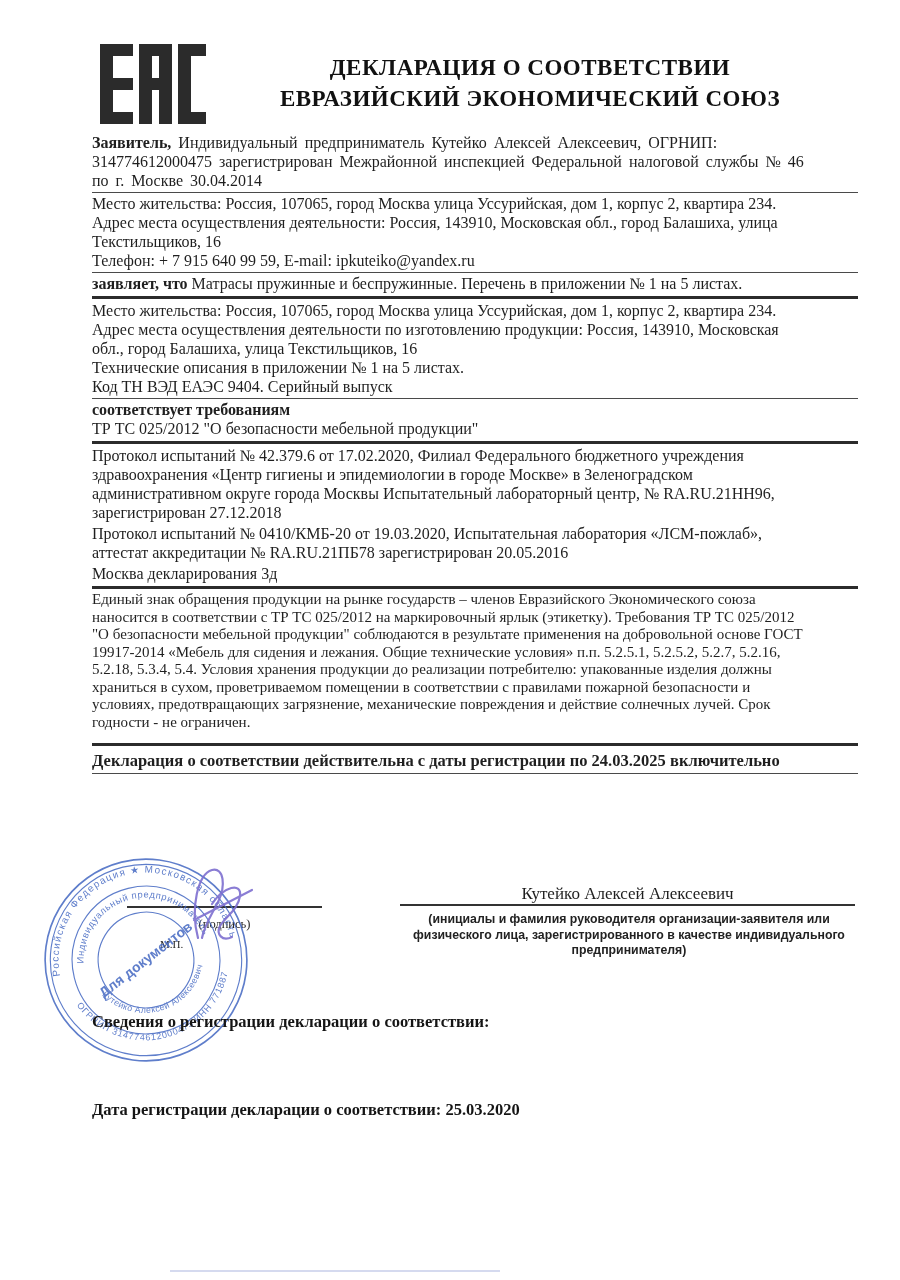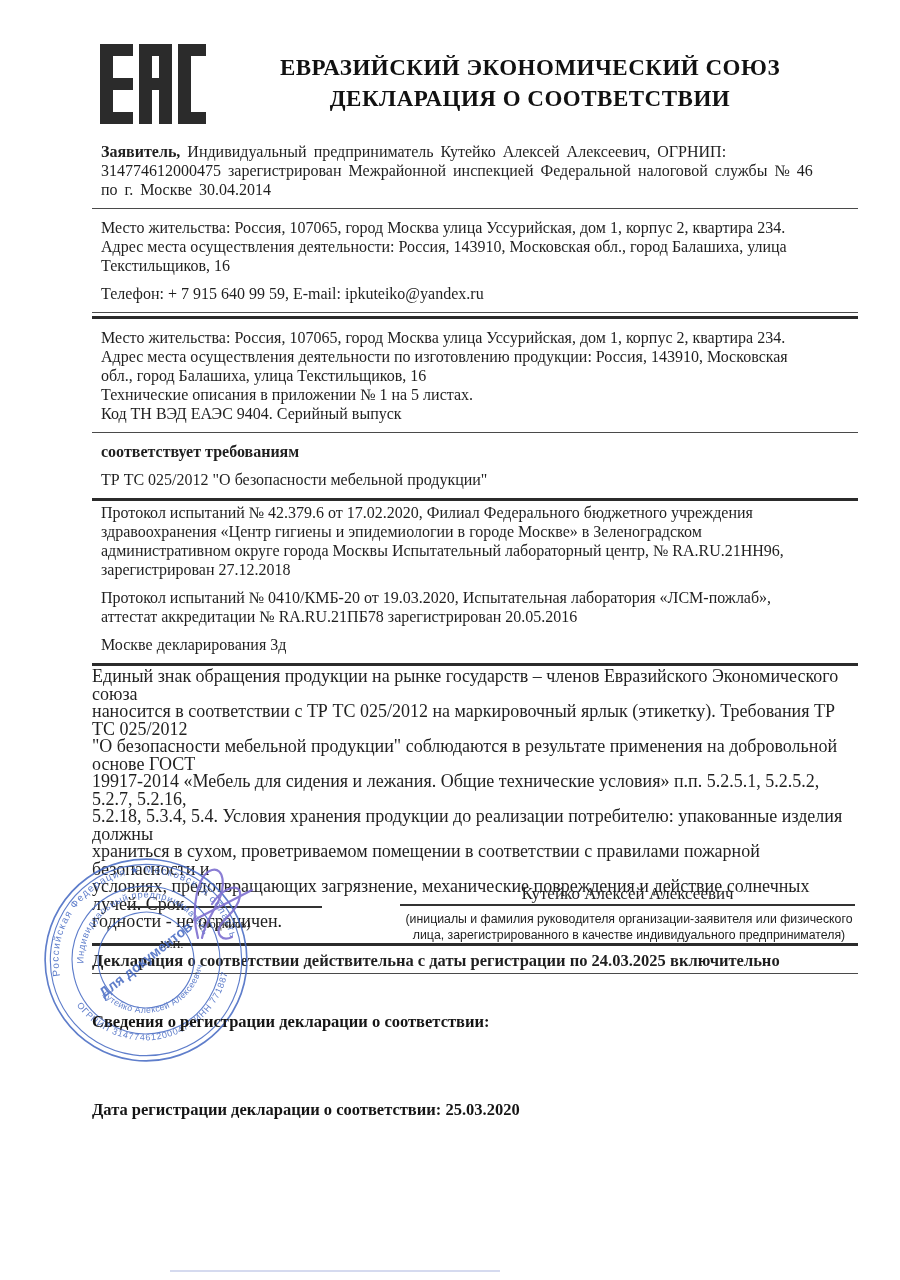--- a/index.html
+++ b/index.html
@@ -10,35 +10,35 @@
   }
   
   .logo{position:absolute;left:100px;top:44px;width:106px;height:80px;}
   
   .title{
     position:absolute;left:200px;top:52px;width:660px;text-align:center;
     font-weight:bold;font-size:23px;line-height:31px;color:#111;letter-spacing:.5px;
   }
   
   .body-flow{position:absolute;left:92px;top:133px;width:766px;}
-  .para{margin:9px;font-size:16px;line-height:19px;white-space:pre-line;}
+  .para{margin:0;font-size:16px;line-height:19px;white-space:pre-line;}
   .para.sp{word-spacing:3px;}
   .lbl{font-weight:bold;}
   hr{margin:0;border:none;}
   hr.thin{border-top:1.5px solid #4a4a4a;margin:2px 0 1px;}
   hr.thick{border-top:3px solid #2b2b2b;margin:3px 0 2px;}
   .gap2{margin-top:2px;} .gap4{margin-top:4px;}
-  .addl{font-size:18px;line-height:17.5px;white-space:pre-line;margin:2px 0 12px;}
+  .addl{font-size:15px;line-height:17.5px;white-space:pre-line;margin:2px 0 12px;}
   .validity{font-weight:bold;font-size:16.5px;line-height:21px;margin:4px 0 2px;}
   
   .sig-name{position:absolute;left:400px;top:884px;width:455px;text-align:center;font-size:17px;}
   .sig-line-right{position:absolute;left:400px;top:904px;width:455px;height:2px;background:#333;}
   .sig-caption{
     position:absolute;left:403px;top:912px;width:452px;text-align:center;
-    font-family:"Liberation Sans", sans-serif;font-weight:400;
+    font-family:"Liberation Sans", sans-serif;font-weight:700;
     font-size:12.3px;line-height:15.5px;color:#222;
   }
   .sig-line-left{position:absolute;left:127px;top:906px;width:195px;height:2px;background:#333;}
   .sig-podpis{position:absolute;left:127px;top:917px;width:195px;text-align:center;font-size:12.5px;}
   .sig-mp{position:absolute;left:160px;top:938px;font-size:11px;}
   
   .stamp{position:absolute;left:42px;top:856px;width:208px;height:208px;transform:rotate(-14deg);opacity:.85;}
   .signature-ink{position:absolute;left:168px;top:858px;width:100px;height:100px;opacity:.9;}
   
   .reg-line{position:absolute;left:92px;width:766px;font-weight:bold;font-size:16.5px;color:#151515;}
@@ -60,57 +60,58 @@
       <rect x="59" y="0" width="13" height="80"></rect>
       <rect x="39" y="0" width="33" height="12"></rect>
       <rect x="39" y="34" width="33" height="12"></rect>
       <rect x="78" y="0" width="13" height="80"></rect>
       <rect x="78" y="0" width="28" height="12"></rect>
       <rect x="78" y="68" width="28" height="12"></rect>
     </g>
   </svg>
 
   <div class="title">
+    <div>ДЕКЛАРАЦИЯ О СООТВЕТСТВИИ</div>
     <div>ЕВРАЗИЙСКИЙ ЭКОНОМИЧЕСКИЙ СОЮЗ</div>
-    <div>ДЕКЛАРАЦИЯ О СООТВЕТСТВИИ</div>
   </div>
 
   <div class="body-flow">
 
     <p class="para sp"><b class="lbl">Заявитель,</b> <span>Индивидуальный предприниматель Кутейко Алексей Алексеевич,  ОГРНИП:
 314774612000475 зарегистрирован Межрайонной инспекцией Федеральной налоговой службы № 46
 по г. Москве 30.04.2014</span></p>
     <hr class="thin">
 
     <p class="para">Место жительства: Россия, 107065, город Москва улица Уссурийская, дом 1, корпус 2, квартира 234.
 Адрес места осуществления деятельности: Россия, 143910, Московская обл., город  Балашиха, улица
 Текстильщиков, 16</p>
     <p class="para">Телефон: + 7 915 640 99 59, E-mail: ipkuteiko@yandex.ru</p>
     <hr class="thin">
 
+    <p class="para"><b class="lbl">заявляет, что</b> <span>Матрасы пружинные и беспружинные. Перечень в приложении № 1 на 5 листах.</span></p>
     <hr class="thick">
 
     <p class="para">Место жительства: Россия, 107065, город Москва улица Уссурийская, дом 1, корпус 2, квартира 234.
 Адрес места осуществления деятельности по изготовлению продукции: Россия, 143910, Московская
 обл., город  Балашиха, улица Текстильщиков, 16
 Технические описания в приложении № 1 на 5 листах.
 Код ТН ВЭД ЕАЭС 9404.  Серийный выпуск</p>
     <hr class="thin">
 
     <p class="para lbl">соответствует требованиям</p>
     <p class="para">ТР ТС 025/2012 "О безопасности мебельной продукции"</p>
     <hr class="thick">
 
     <p class="para gap2">Протокол испытаний № 42.379.6 от 17.02.2020, Филиал Федерального бюджетного учреждения
 здравоохранения «Центр гигиены и эпидемиологии в городе Москве» в Зеленоградском
 административном округе города Москвы Испытательный лабораторный центр, № RA.RU.21НН96,
 зарегистрирован 27.12.2018</p>
     <p class="para gap2">Протокол испытаний № 0410/КМБ-20 от 19.03.2020, Испытательная лаборатория «ЛСМ-пожлаб»,
 аттестат аккредитации № RA.RU.21ПБ78 зарегистрирован 20.05.2016</p>
-    <p class="para gap2">Москве декларирования 3д</p>
+    <p class="para gap2">Москва декларирования 3д</p>
     <hr class="thick">
 
     <p class="addl">Единый знак обращения продукции на рынке государств – членов Евразийского Экономического союза
 наносится в соответствии с  ТР ТС 025/2012 на маркировочный ярлык (этикетку). Требования ТР ТС 025/2012
 "О безопасности мебельной продукции" соблюдаются в результате применения на добровольной основе ГОСТ
 19917-2014 «Мебель для сидения и лежания. Общие технические условия» п.п. 5.2.5.1, 5.2.5.2, 5.2.7, 5.2.16,
 5.2.18, 5.3.4, 5.4. Условия хранения продукции до реализации потребителю: упакованные изделия должны
 храниться в сухом, проветриваемом помещении в соответствии с правилами пожарной безопасности и
 условиях, предотвращающих загрязнение, механические повреждения и действие солнечных лучей.  Срок
 годности - не ограничен.</p>

